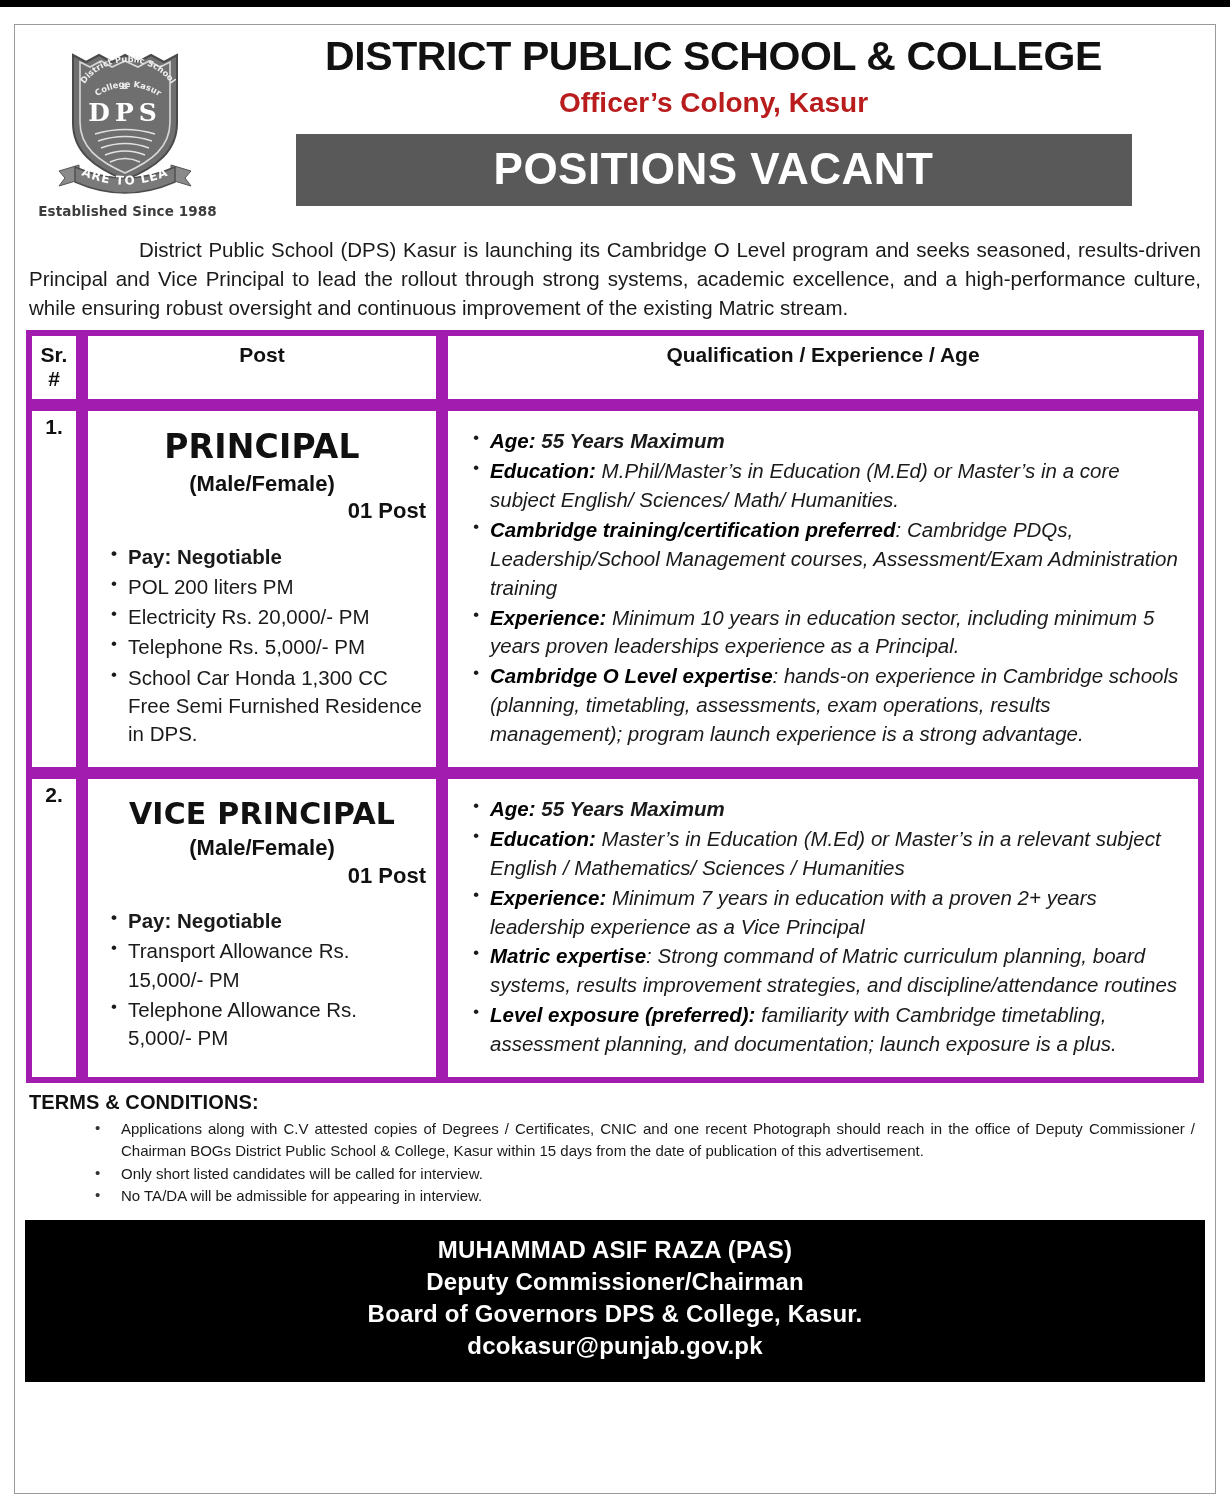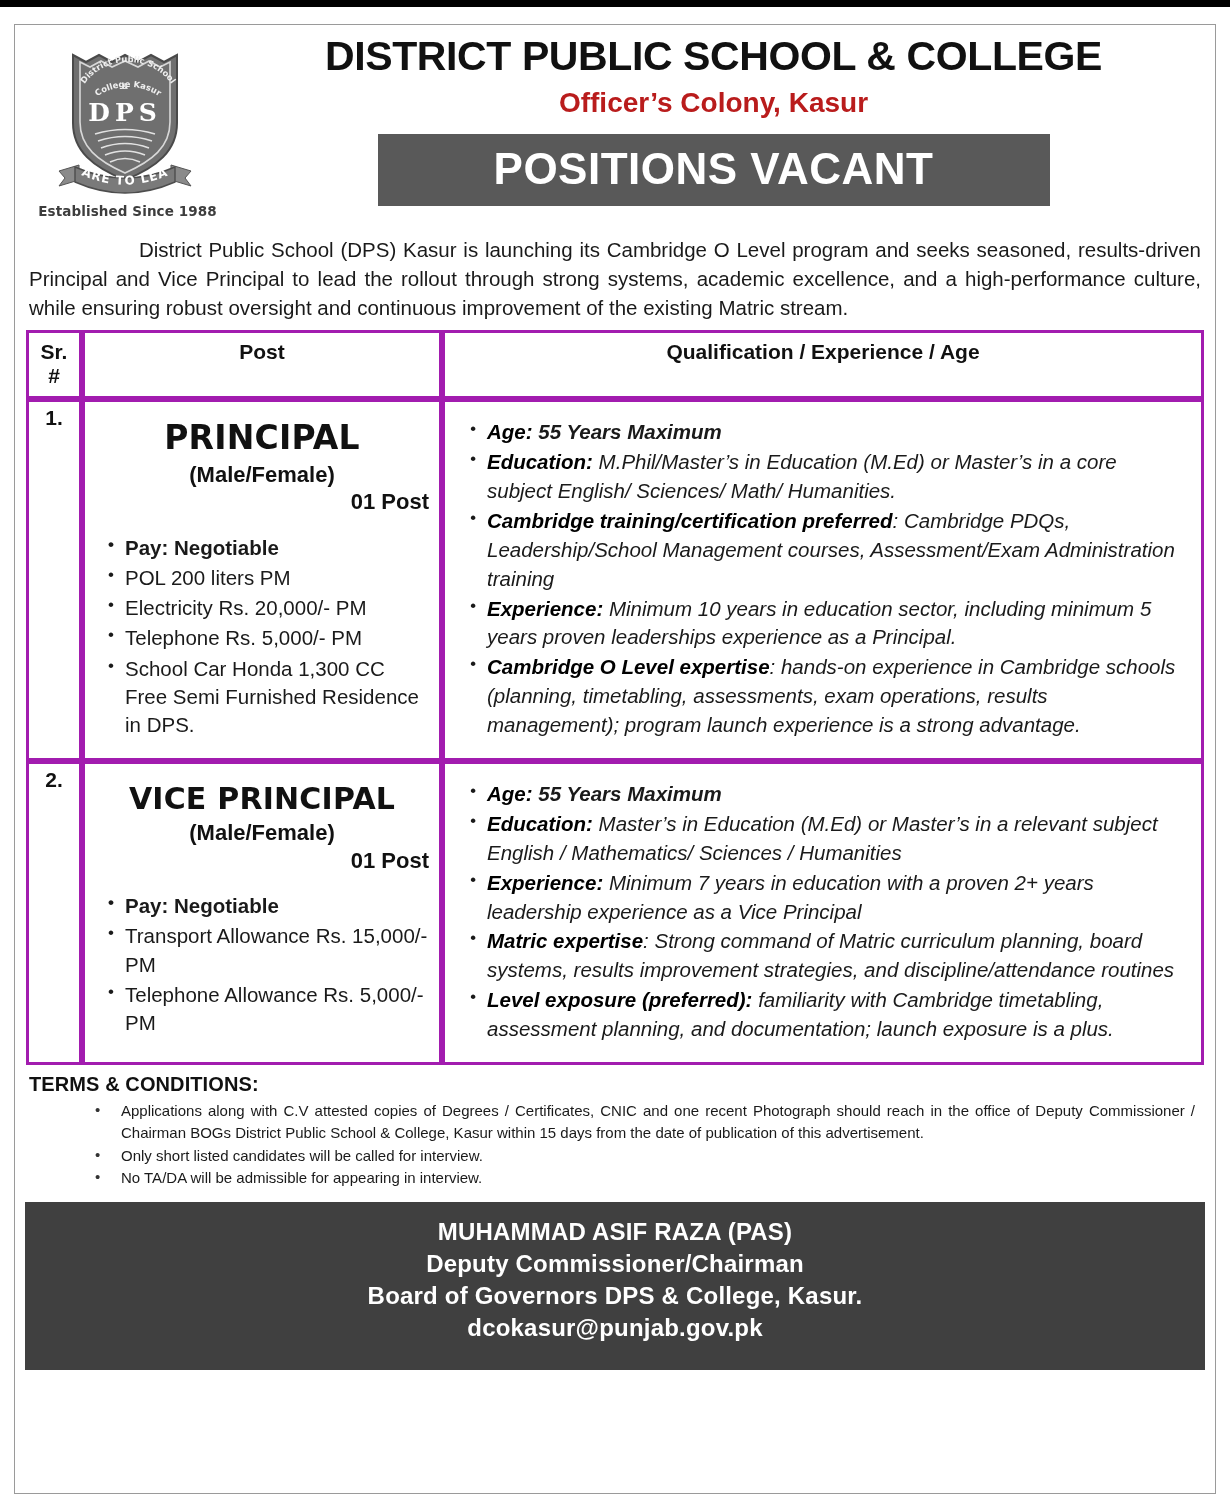--- a/index.html
+++ b/index.html
@@ -70,21 +70,21 @@
   .org-sub {
     font-family: "Liberation Sans", sans-serif;
     font-weight: bold;
     font-size: 28px;
     line-height: 1.2;
     margin-top: 8px;
     color: #b91c1c;
   }
   .vacant-banner {
     margin: 14px auto 0 auto;
-    width: 672px;
+    width: 836px;
     background: #595959;
     color: #ffffff;
     font-weight: bold;
     font-size: 44px;
     line-height: 1;
     padding: 13px 0 15px 0;
     letter-spacing: 0.5px;
   }
 
   
@@ -99,21 +99,21 @@
 
   
   table.jobs {
     width: 1178px;
     border-collapse: separate;
     border-spacing: 0;
     margin: 0 1px;
     table-layout: fixed;
   }
   table.jobs th, table.jobs td {
-    border: 3px solid #a21caf;
+    border: 6px solid #a21caf;
     vertical-align: top;
     background: #fff;
   }
   thead th {
     background: #e9e9e9;
     text-align: center;
     font-size: 21px;
     font-weight: bold;
     padding: 7px 4px 8px 4px;
     vertical-align: middle;
@@ -225,24 +225,24 @@
     position: absolute;
     left: -26px;
     top: -1px;
     font-size: 15px;
     color: #333;
   }
 
   
   .footer {
     margin: 13px 0 0 0;
-    background: #404040;
+    background: #000000;
     color: #fff;
     text-align: center;
-    padding: 14px 0 26px 0;
+    padding: 14px 0 20px 0;
     width: 1180px;
   }
   .footer div {
     font-weight: bold;
     font-size: 24px;
     line-height: 1.33;
     letter-spacing: .2px;
   }
   .footer .email { font-size: 24px; }
 </style>

